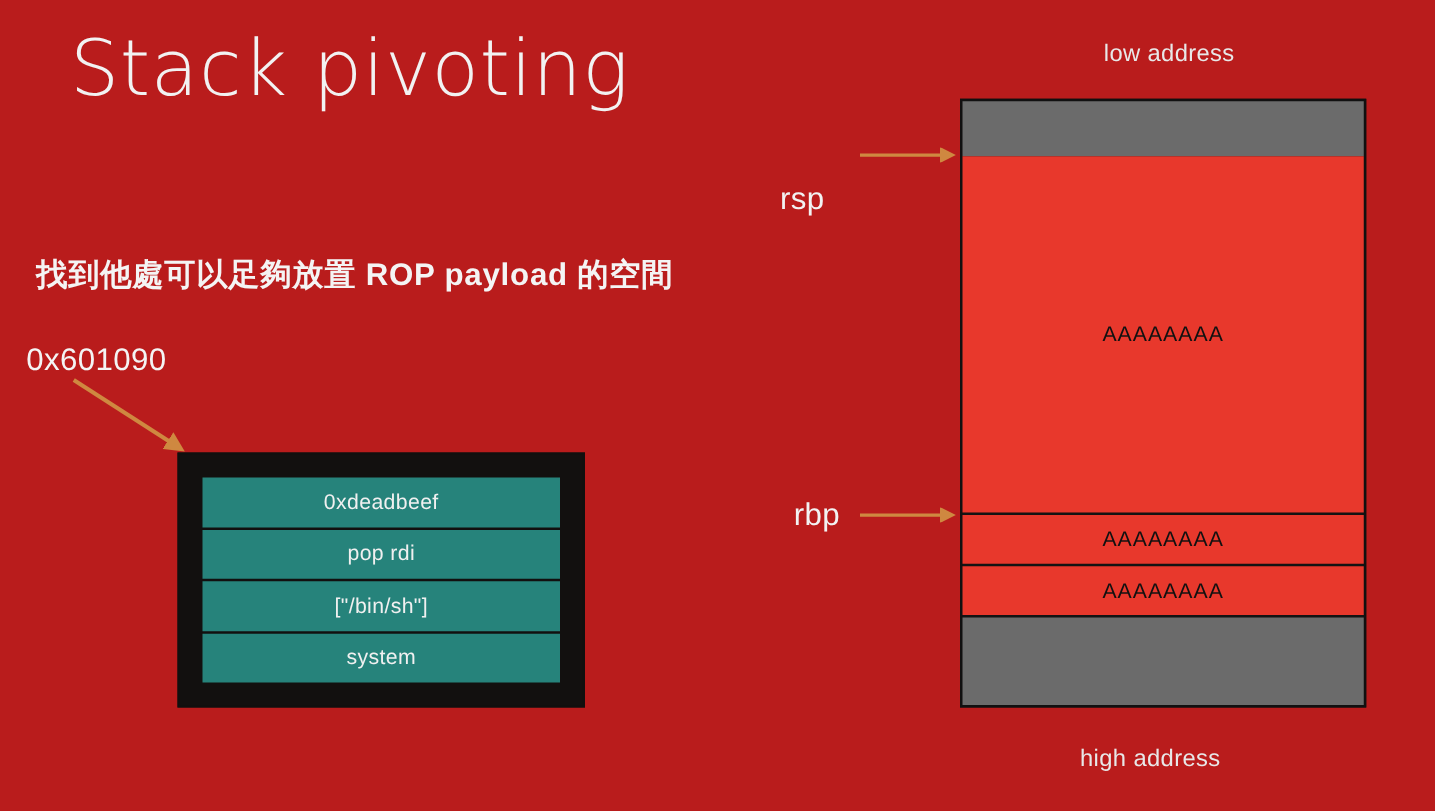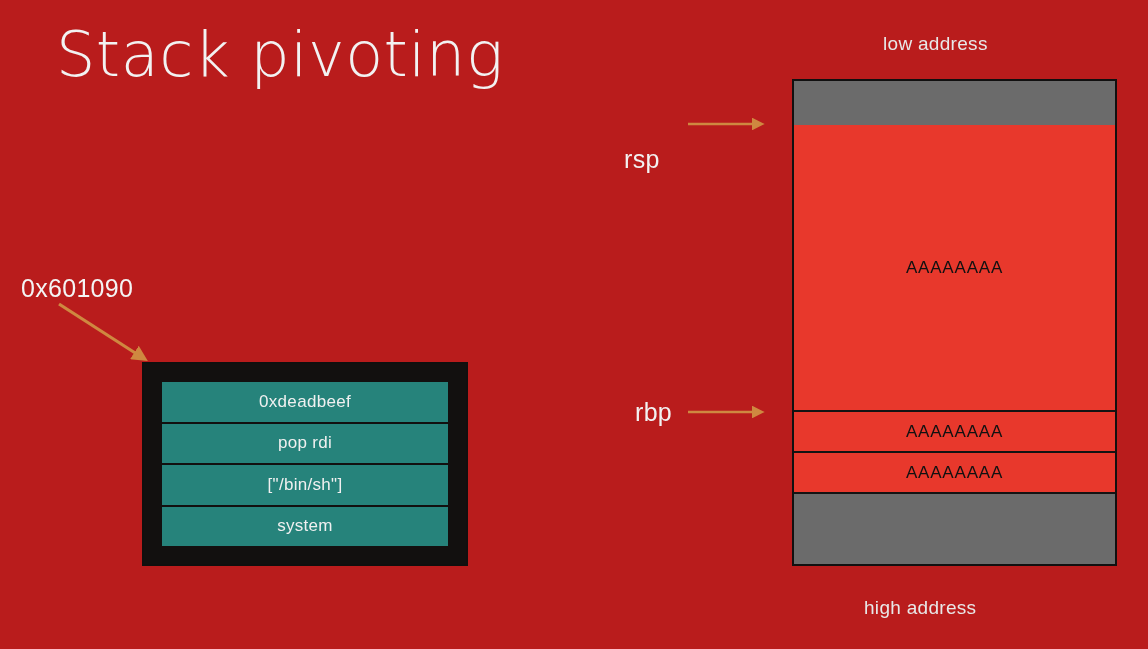--- a/index.html
+++ b/index.html
@@ -94,21 +94,20 @@
     position: absolute;
     left: 768px;
     top: 79px;
     width: 325px;
     height: 487px;
     box-sizing: border-box;
     border: 2px solid #111010;
     background: #111010;
     display: flex;
     flex-direction: column;
-    margin-left: 24px;
   }
   .seg-gray   { background: #6b6b6b; }
   .seg-red    { background: #e8382c; }
   .seg-divider{ background: #141313; height: 2px; flex: 0 0 2px; }
 
   .seg {
     display: flex;
     align-items: center;
     justify-content: center;
     position: relative;
@@ -152,20 +151,21 @@
   #rsp-arrow { left: 688px; top: 118px; }
   #rbp-arrow { left: 688px; top: 406px; }
 </style>
 </head>
 <body>
 
 <div id="slide">
 
   <div id="title">Stack pivoting</div>
 
+  <div id="subtitle">找到他處可以足夠放置 ROP payload 的空間</div>
 
   <div id="addr-label">0x601090</div>
 
   <svg id="diag-arrow" viewBox="0 0 110 70">
     <defs>
       <marker id="headDiag" markerWidth="5" markerHeight="5" refX="3.2" refY="2.5" orient="auto">
         <path d="M0,0 L5,2.5 L0,5 z" fill="#cf8840"></path>
       </marker>
     </defs>
     <line x1="4" y1="4" x2="88" y2="58" stroke="#cf8840" stroke-width="3.2" marker-end="url(#headDiag)"></line>

